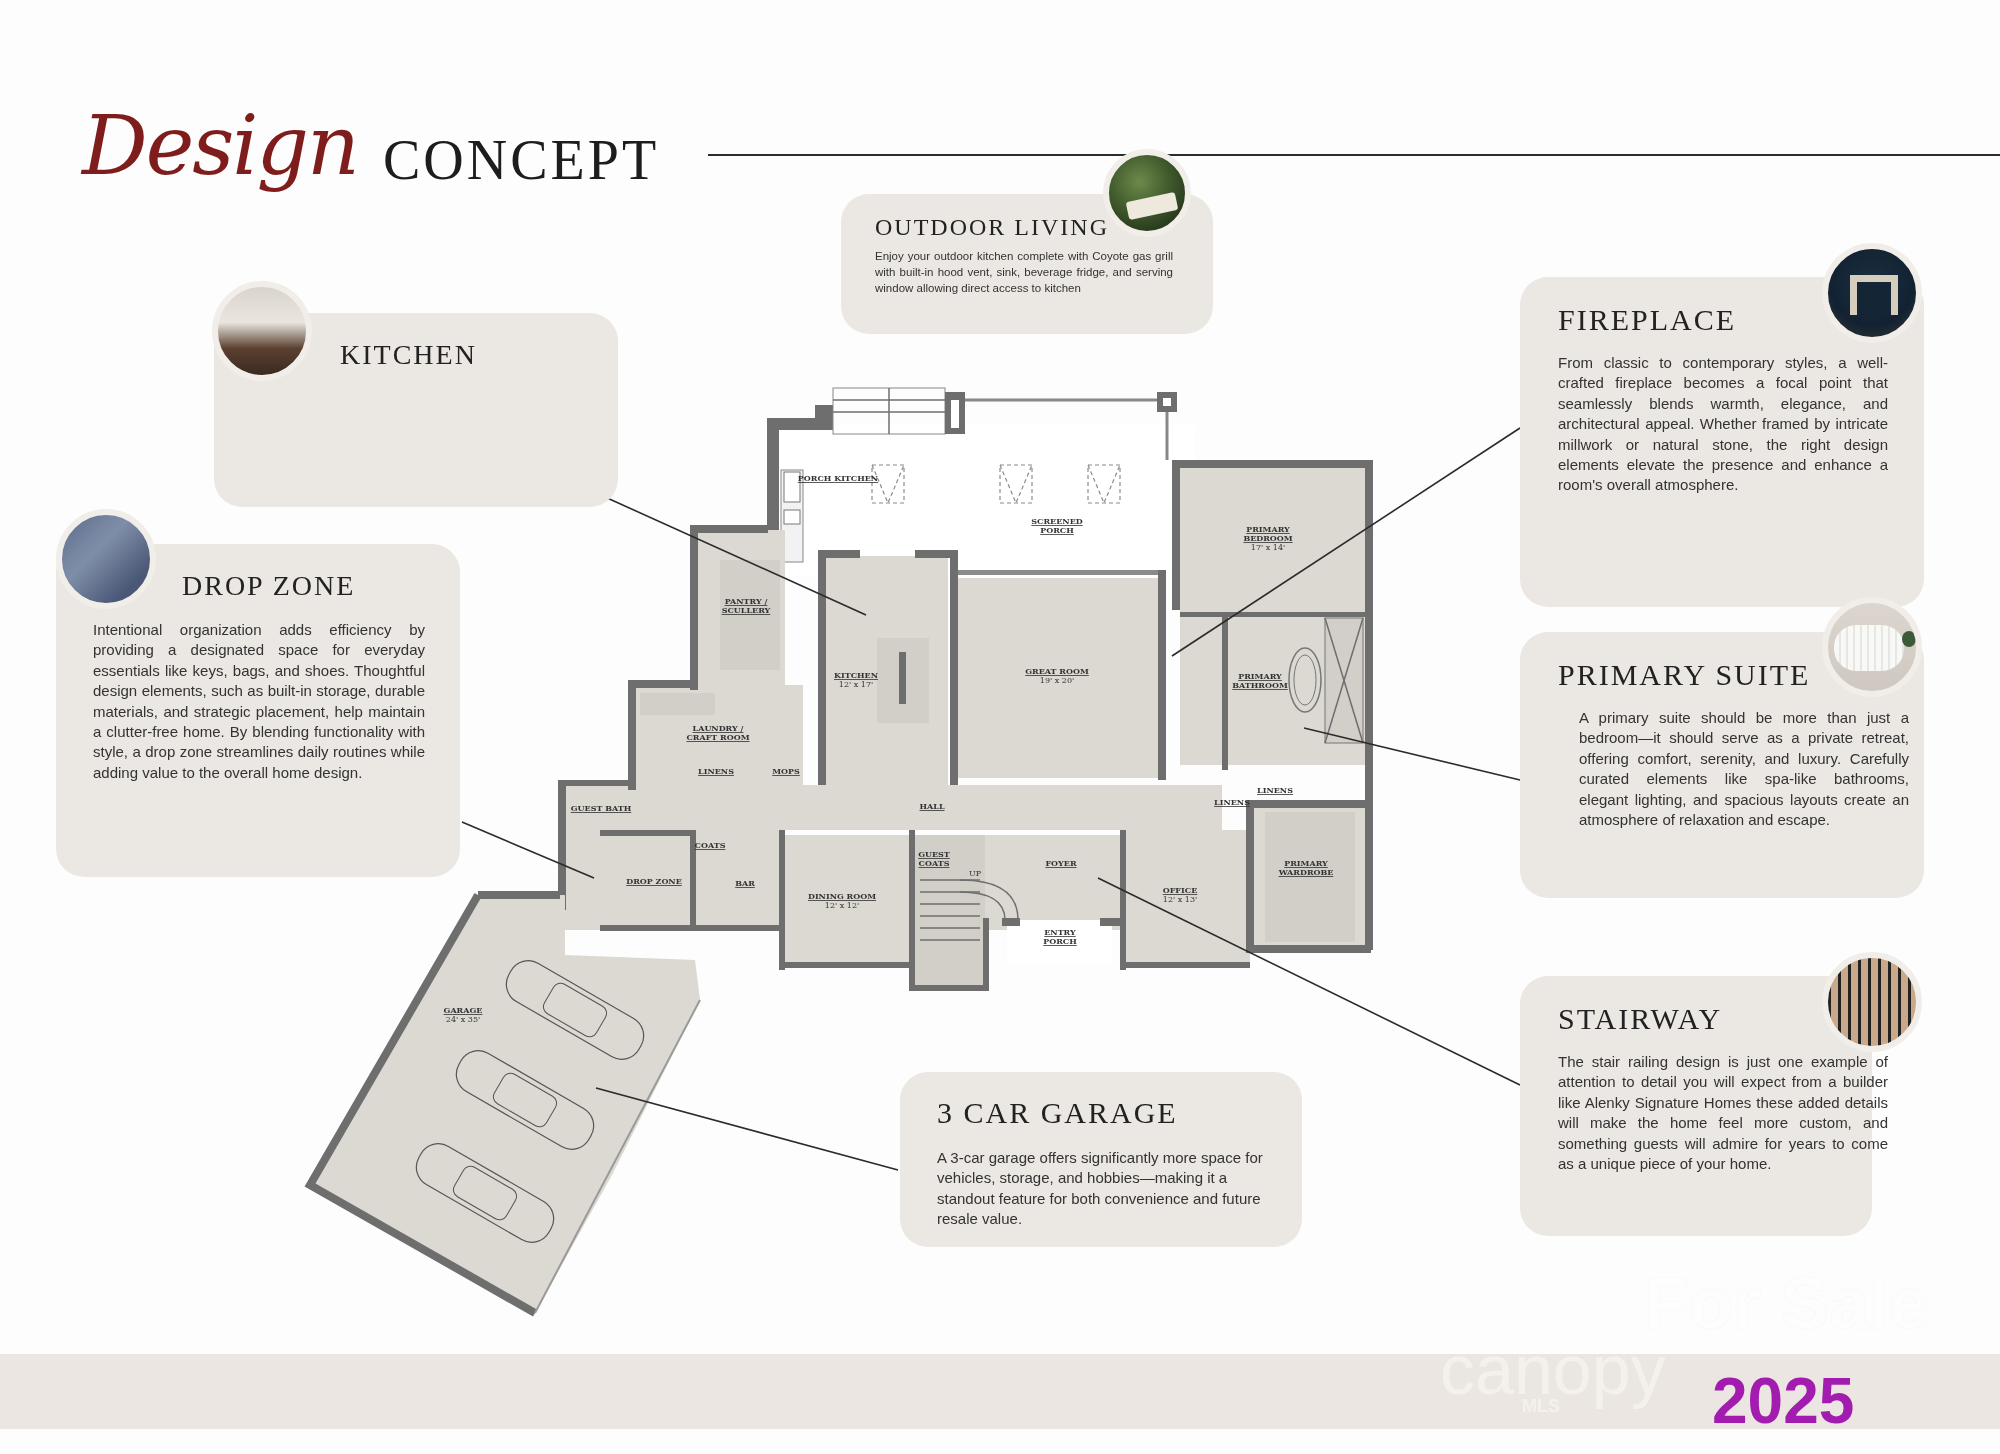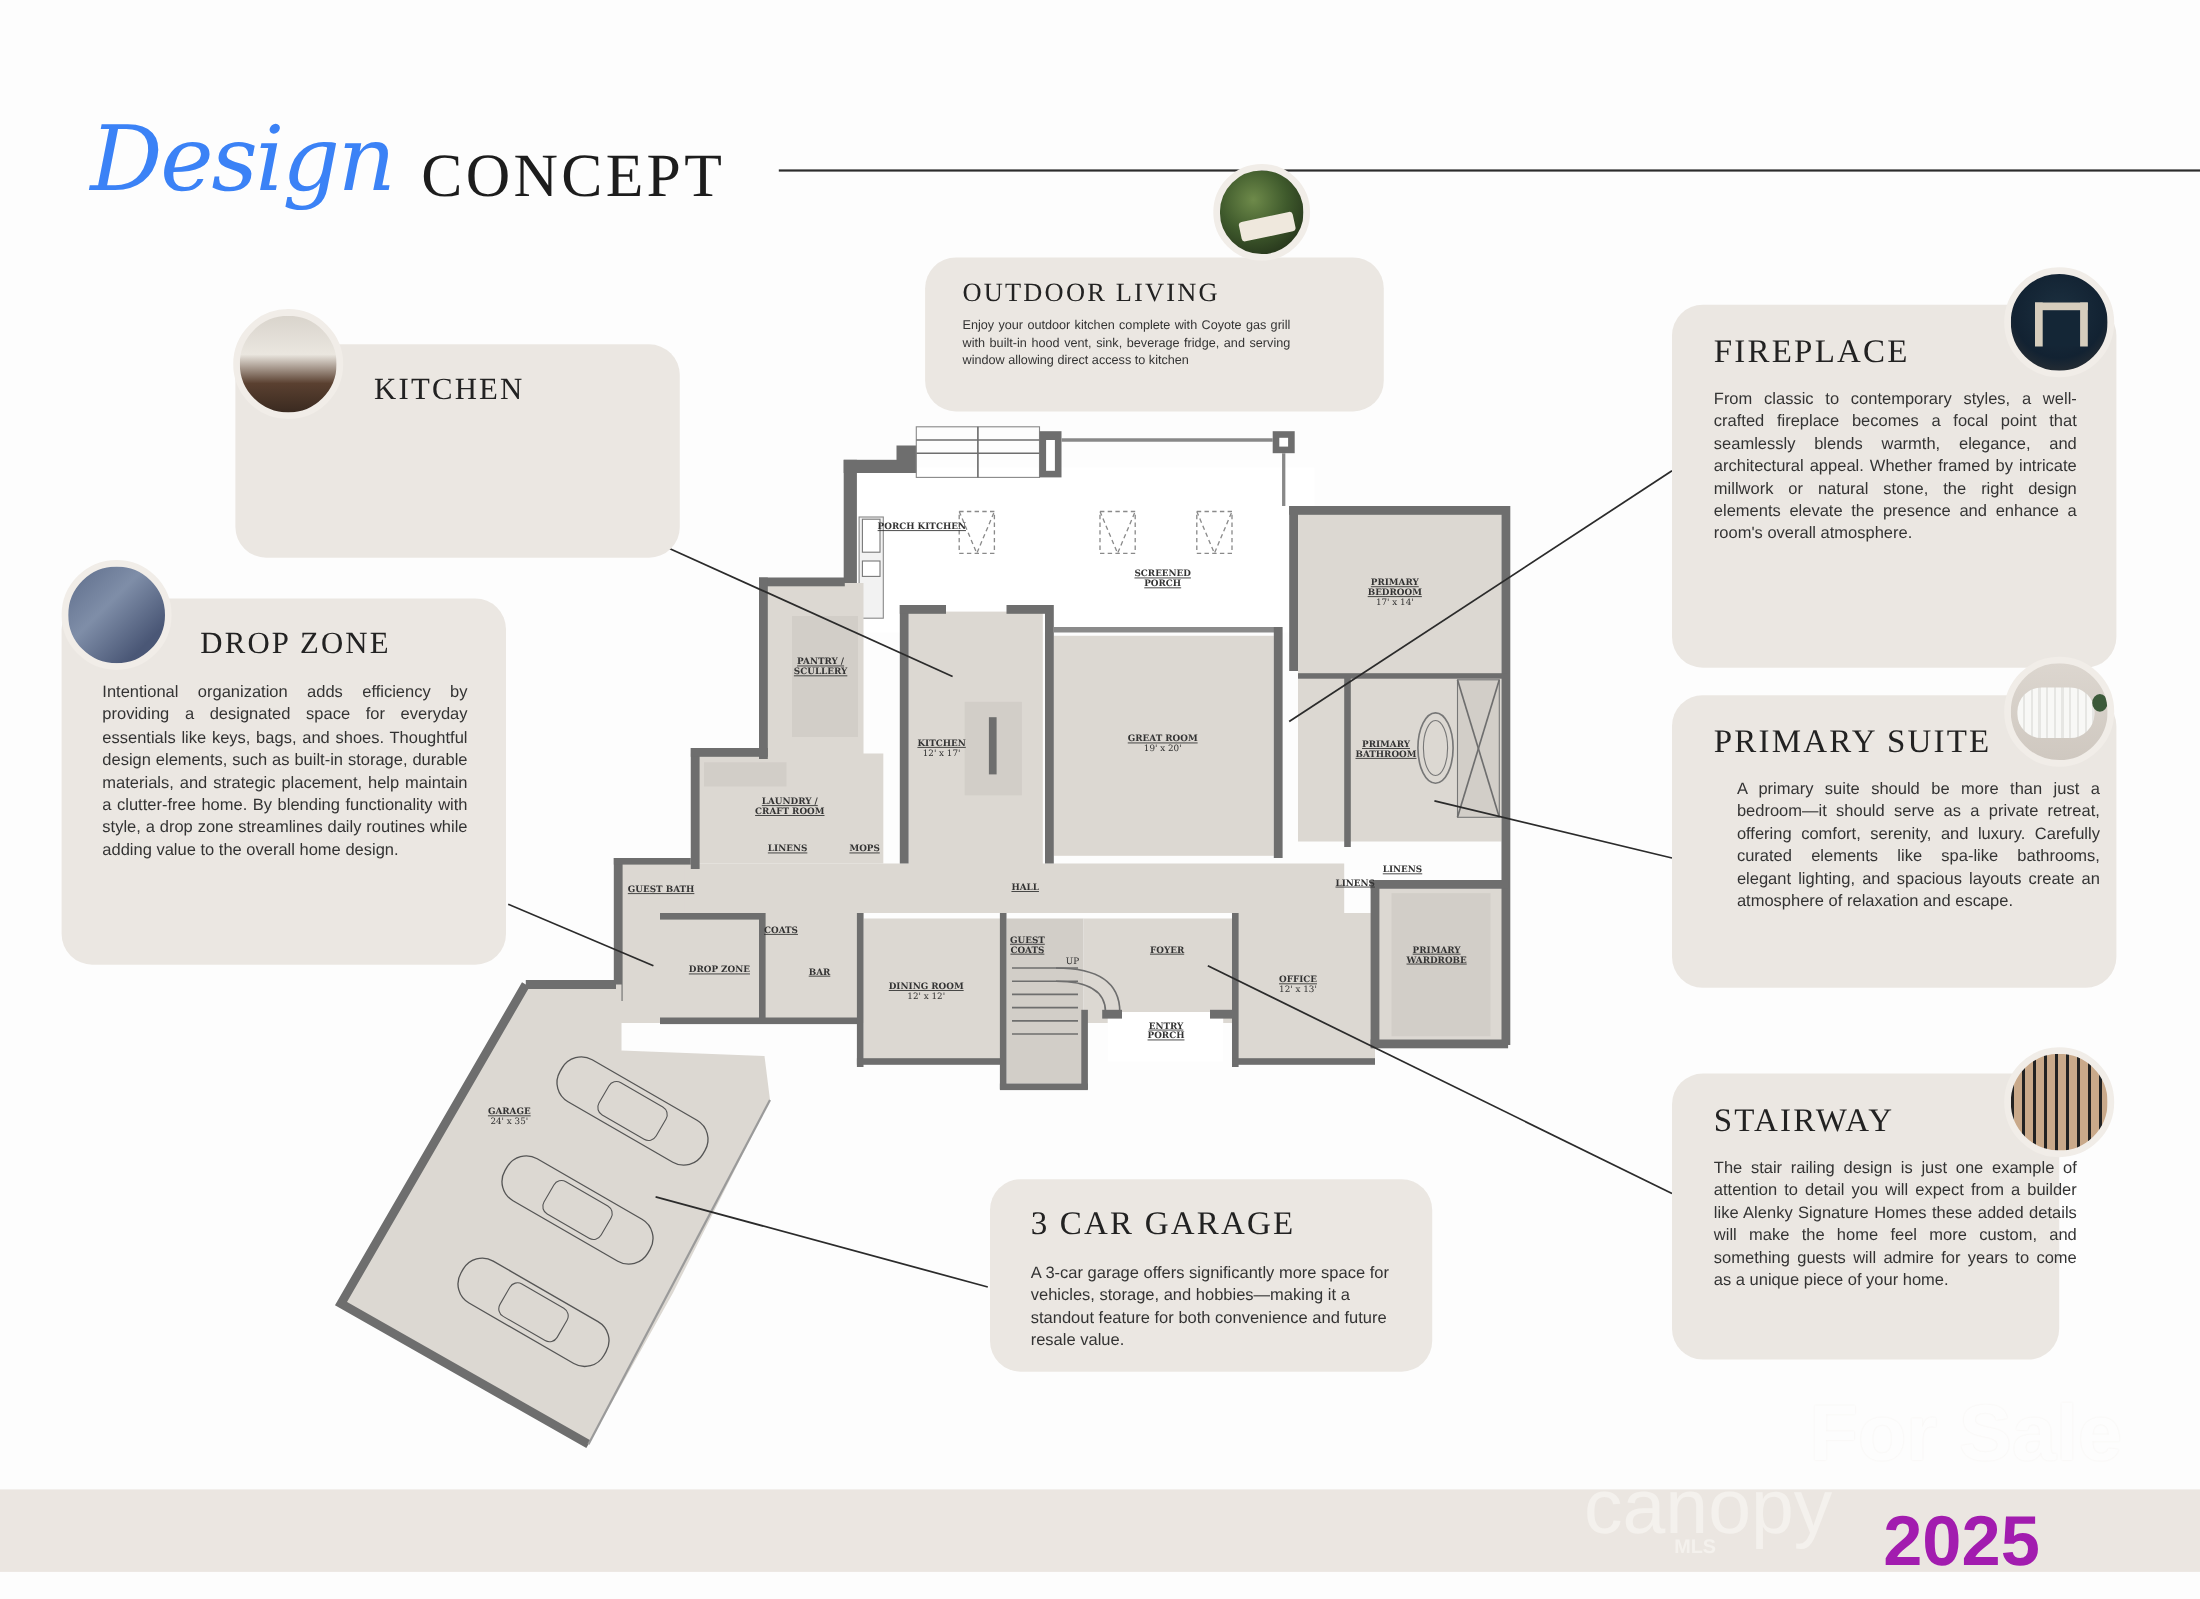--- a/index.html
+++ b/index.html
@@ -1,19 +1,19 @@
 <!DOCTYPE html>
 <html><head>
 <meta charset="utf-8">
 <style>
   * { margin:0; padding:0; box-sizing:border-box; }
   html, body { width:2000px; height:1454px; background:#fdfdfd; overflow:hidden; }
   body { position:relative; font-family:"Liberation Sans", sans-serif; color:#2a2a2a; }
 
-  .title-script { position:absolute; left:82px; top:98px; font-family:"DejaVu Serif", serif; font-style:italic; font-size:82px; letter-spacing:-2px; color:#3b82f6; }
+  .title-script { position:absolute; left:82px; top:98px; font-family:"DejaVu Serif", serif; font-style:italic; font-size:82px; letter-spacing:-2px; color:#7f1d1d; }
   .title-caps { position:absolute; left:383px; top:128px; font-family:"Liberation Serif", serif; font-size:56px; letter-spacing:3px; color:#1d1d1d; }
   .title-rule { position:absolute; left:708px; top:154px; width:1292px; height:2px; background:#2c2c2c; }
 
   .card { position:absolute; background:#ebe7e2; border-radius:28px; }
   .card h2 { position:absolute; font-family:"Liberation Serif", serif; font-weight:normal; color:#222; letter-spacing:2px; white-space:nowrap; }
   .card p { position:absolute; font-family:Liberation Sans, sans-serif; color:#333; text-align:justify; line-height:1.36; }
 
   .photo { position:absolute; border-radius:50%; border:6px solid #f1ede8; overflow:hidden; }
 
   .footer-band { position:absolute; left:0; top:1354px; width:2000px; height:75px; background:#ebe6e1; }
@@ -228,21 +228,21 @@
   <g>
     <line x1="605" y1="497" x2="866" y2="615" class="pointer"></line>
     <line x1="1520" y1="428" x2="1172" y2="656" class="pointer"></line>
     <line x1="1520" y1="780" x2="1304" y2="728" class="pointer"></line>
     <line x1="462" y1="822" x2="594" y2="878" class="pointer"></line>
     <line x1="1520" y1="1085" x2="1098" y2="878" class="pointer"></line>
     <line x1="898" y1="1170" x2="596" y2="1088" class="pointer"></line>
   </g>
 </svg>
 
-<div class="card" style="left:841px; top:194px; width:417px; height:140px;margin-top:40px;">
+<div class="card" style="left:841px; top:194px; width:372px; height:140px;">
   <h2 style="left:34px; top:20px; font-size:24px;">OUTDOOR LIVING</h2>
   <p style="left:34px; top:54px; width:298px; font-size:11.5px; line-height:1.4;">Enjoy your outdoor kitchen complete with Coyote gas grill with built-in hood vent, sink, beverage fridge, and serving window allowing direct access to kitchen</p>
 </div>
 <div class="photo" style="left:1103px; top:149px; width:88px; height:88px; background:radial-gradient(circle at 40% 35%, #6e8a4a 0%, #3f5a2c 45%, #2a3b1e 75%);">
   <div style="position:absolute; left:18px; top:42px; width:50px; height:18px; background:#efe8dd; transform:rotate(-12deg); border-radius:3px;"></div>
 </div>
 
 <div class="card" style="left:214px; top:313px; width:404px; height:194px;">
   <h2 style="left:126px; top:26px; font-size:28px;">KITCHEN</h2>
 </div>

